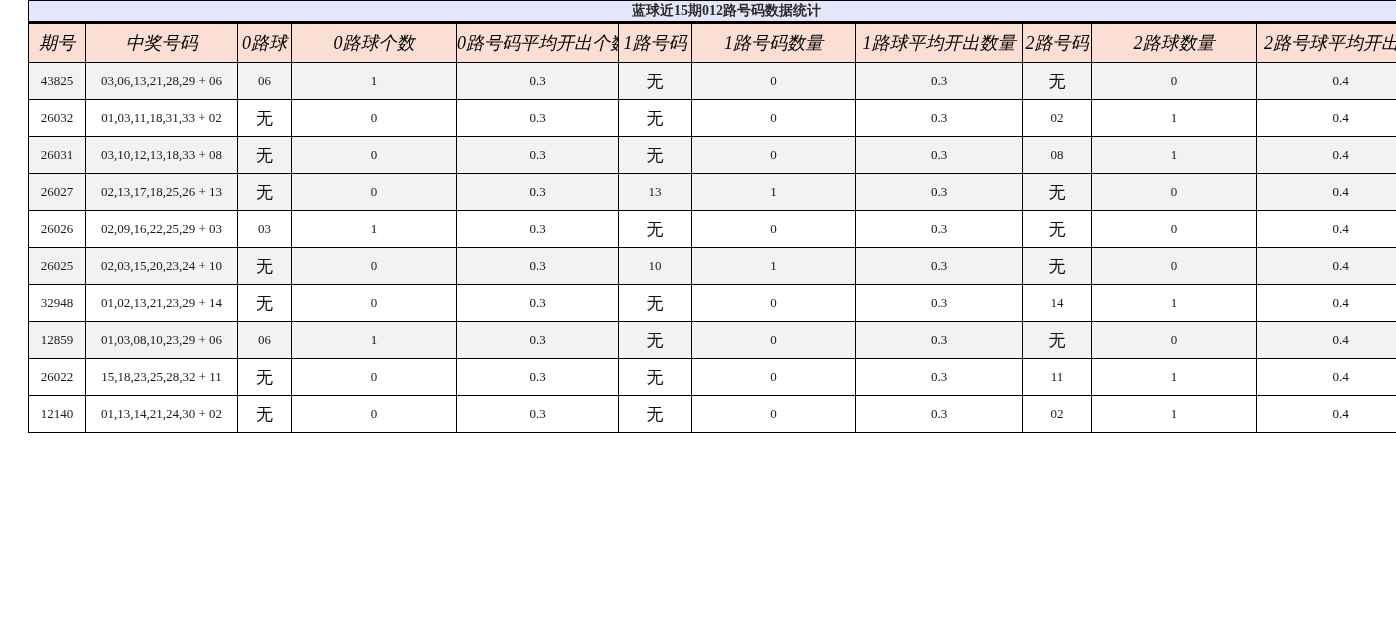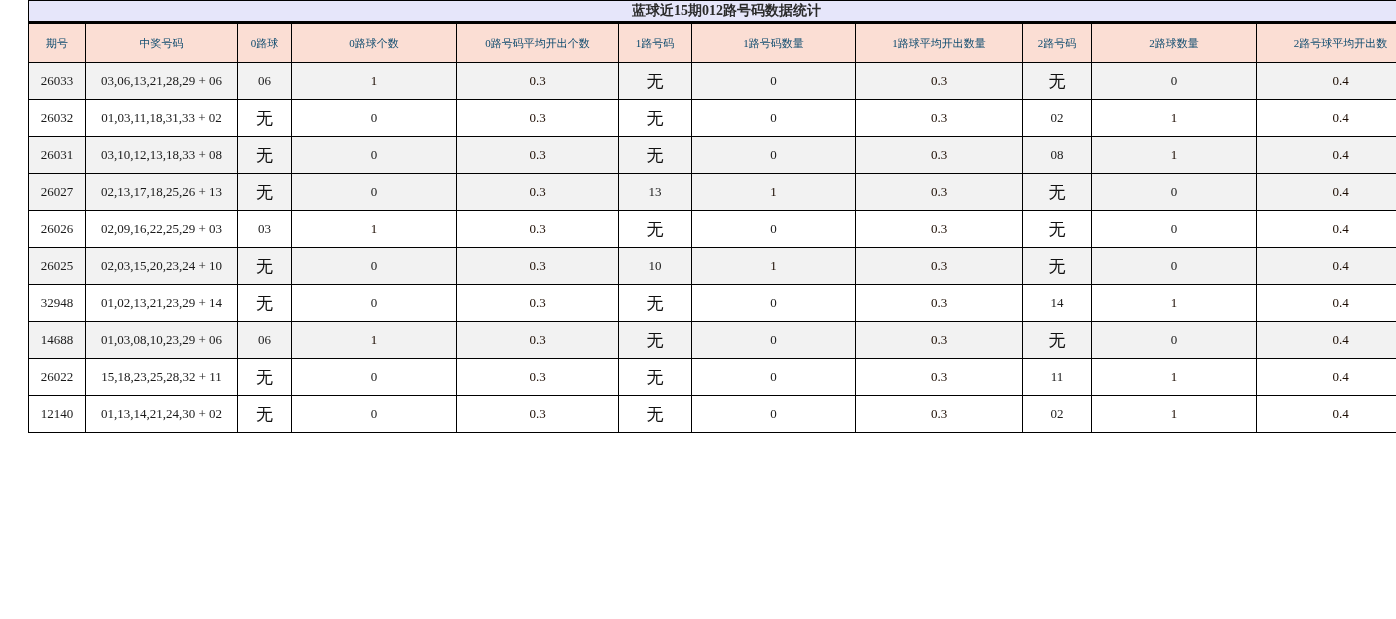--- a/index.html
+++ b/index.html
@@ -42,23 +42,24 @@
     background: var(--title-bg, #E6E6FA);
     border-bottom: 3px solid #000000;
     height: 20px;
     font-size: 14px;
     font-weight: bold;
     color: #2b2b2b;
   }
   tr.header-row th {
     background: var(--header-bg, #FBDED4);
     height: 38px;
-    font-size: 11px;
+    font-size: 18px;
     font-weight: normal;
-    color: #0c4a6e;
+    color: #000000;
+    font-style: italic;
   }
   tbody td {
     height: 36px;
     font-size: 13px;
     color: #1a1a1a;
   }
   tbody tr.alt td  { background: var(--row-alt-bg, #F2F2F2); }
   tbody tr.plain td { background: var(--row-bg, #FFFFFF); }
   tbody td.hl {
     background: var(--hl-bg, #7E2A0C);
@@ -99,21 +100,21 @@
         <th>1路号码</th>
         <th>1路号码数量</th>
         <th>1路球平均开出数量</th>
         <th>2路号码</th>
         <th>2路球数量</th>
         <th>2路号球平均开出数</th>
       </tr>
   </thead>
   <tbody id="table-body">
       <tr class="alt">
-        <td>26033</td>
+        <td>43825</td>
         <td>03,06,13,21,28,29 + 06</td>
         <td>06</td>
         <td class="hl">1</td>
         <td class="hl">0.3</td>
         <td class="cjk">无</td>
         <td>0</td>
         <td class="hl">0.3</td>
         <td class="cjk">无</td>
         <td>0</td>
         <td class="hl">0.4</td>
@@ -190,21 +191,21 @@
         <td>0</td>
         <td class="hl">0.3</td>
         <td class="cjk">无</td>
         <td>0</td>
         <td class="hl">0.3</td>
         <td>14</td>
         <td class="hl">1</td>
         <td class="hl">0.4</td>
       </tr>
       <tr class="alt">
-        <td>14688</td>
+        <td>12859</td>
         <td>01,03,08,10,23,29 + 06</td>
         <td>06</td>
         <td class="hl">1</td>
         <td class="hl">0.3</td>
         <td class="cjk">无</td>
         <td>0</td>
         <td class="hl">0.3</td>
         <td class="cjk">无</td>
         <td>0</td>
         <td class="hl">0.4</td>

